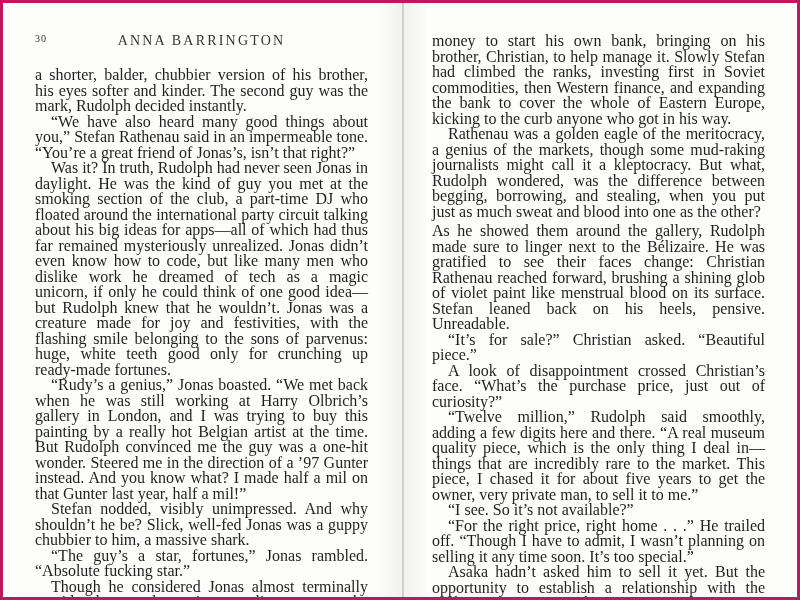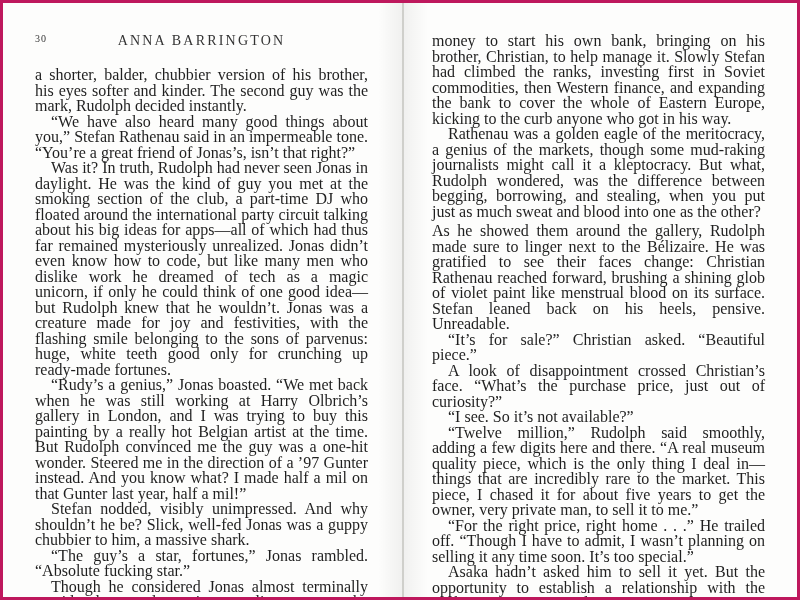--- a/index.html
+++ b/index.html
@@ -108,22 +108,22 @@
     </div>
   </div>
 
   <div class="page">
     <div class="page-body">
       <p>money to start his own bank, bringing on his brother, Christian, to help manage it. Slowly Stefan had climbed the ranks, investing first in Soviet commodities, then Western finance, and expanding the bank to cover the whole of Eastern Europe, kicking to the curb anyone who got in his way.</p>
       <p class="indent">Rathenau was a golden eagle of the meritocracy, a genius of the markets, though some mud-raking journalists might call it a kleptocracy. But what, Rudolph wondered, was the difference between begging, borrowing, and stealing, when you put just as much sweat and blood into one as the other?</p>
       <p class="section-break">As he showed them around the gallery, Rudolph made sure to linger next to the Bélizaire. He was gratified to see their faces change: Christian Rathenau reached forward, brushing a shining glob of violet paint like menstrual blood on its surface. Stefan leaned back on his heels, pensive. Unreadable.</p>
       <p class="indent">“It’s for sale?” Christian asked. “Beautiful piece.”</p>
       <p class="indent">A look of disappointment crossed Christian’s face. “What’s the purchase price, just out of curiosity?”</p>
+      <p class="indent">“Twelve million,” Rudolph said smoothly, adding a few digits here and there. “A real museum quality piece, which is the only thing I deal in—things that are incredibly rare to the market. This piece, I chased it for about five years to get the owner, very private man, to sell it to me.”</p>
       <p class="indent">“I see. So it’s not available?”</p>
-      <p class="indent">“Twelve million,” Rudolph said smoothly, adding a few digits here and there. “A real museum quality piece, which is the only thing I deal in—things that are incredibly rare to the market. This piece, I chased it for about five years to get the owner, very private man, to sell it to me.”</p>
       <p class="indent">“For the right price, right home . . .” He trailed off. “Though I have to admit, I wasn’t planning on selling it any time soon. It’s too special.”</p>
       <p class="indent">Asaka hadn’t asked him to sell it yet. But the opportunity to establish a relationship with the Rathenaus was too good to miss.</p>
     </div>
   </div>
 
   <div class="gutter-shade-left"></div>
   <div class="gutter-shade-right"></div>
   <div class="gutter"></div>
 
 </div>

